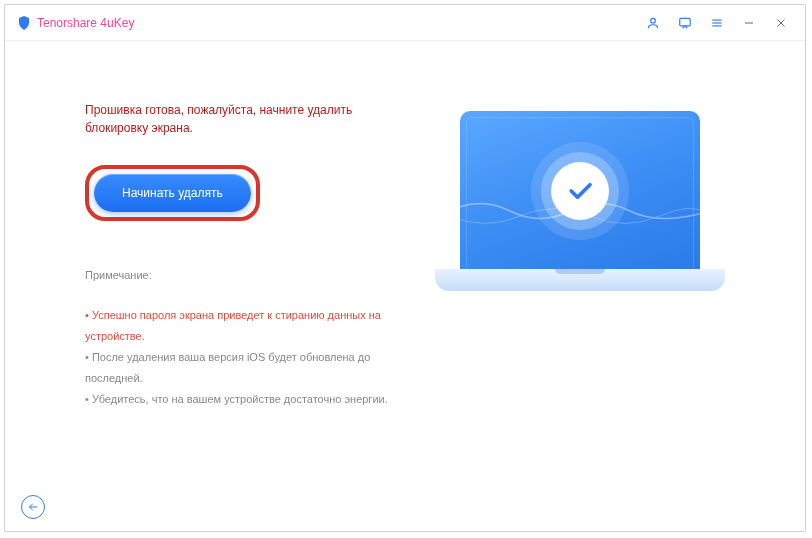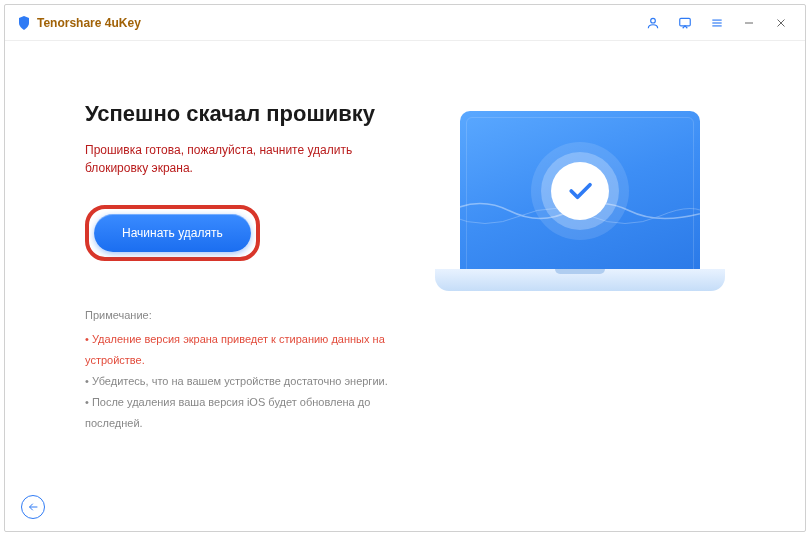--- a/index.html
+++ b/index.html
@@ -32,22 +32,22 @@
   .titlebar .logo {
     width: 14px;
     height: 14px;
     margin-right: 6px;
     display: flex;
     align-items: center;
     justify-content: center;
   }
   .titlebar .title {
     font-size: 12px;
-    font-weight: 700;
-    color: #a16207;
+    font-weight: 400;
+    color: #ec4899;
   }
   .titlebar .spacer { flex: 1; }
   .titlebar .tb-btn {
     width: 24px;
     height: 24px;
     display: flex;
     align-items: center;
     justify-content: center;
     margin-left: 8px;
     color: #2f7bf5;
@@ -90,21 +90,21 @@
     font-weight: 500;
     padding: 12px 28px;
     border-radius: 22px;
     border: none;
     cursor: pointer;
     box-shadow: inset 0 1px 0 rgba(255,255,255,0.3), 0 2px 6px rgba(27,110,240,0.4);
   }
   .notes-title {
     font-size: 11px;
     color: #888;
-    margin-bottom: 8px;
+    margin-bottom: 24px;
   }
   .note {
     font-size: 11px;
     color: #888;
     line-height: 1.9;
   }
   .note.red { color: #e24b3b; }
   .note::before {
     content: "• ";
   }
@@ -233,29 +233,28 @@
     <div class="tb-btn gray">
       <svg width="12" height="12" viewBox="0 0 24 24" stroke="currentColor" stroke-width="2">
           <line x1="5" y1="5" x2="19" y2="19"></line>
           <line x1="19" y1="5" x2="5" y2="19"></line>
         </svg>
     </div>
   </div>
 
   <div class="content">
     <div class="left">
-      <h1 class="heading">Успешно скачал прошивку</h1>
       <p class="subtext">Прошивка готова, пожалуйста, начните удалить блокировку экрана.</p>
       <div class="cta-wrap">
         <button class="cta">Начинать удалять</button>
       </div>
       <div class="notes-title">Примечание:</div>
-      <div class="note red">Удаление версия экрана приведет к стиранию данных на устройстве.</div>
+      <div class="note red">Успешно пароля экрана приведет к стиранию данных на устройстве.</div>
+      <div class="note">После удаления ваша версия iOS будет обновлена до последней.</div>
       <div class="note">Убедитесь, что на вашем устройстве достаточно энергии.</div>
-      <div class="note">После удаления ваша версия iOS будет обновлена до последней.</div>
     </div>
 
     <div class="right">
       <div class="illustration">
         <div class="laptop-screen">
           <svg class="wave" viewBox="0 0 260 40">
             <path d="M0 20 Q 30 5 60 20 T 120 20 T 180 20 T 260 20" stroke="#fff" stroke-width="1.5" fill="none"></path>
             <path d="M0 25 Q 35 40 70 25 T 140 25 T 210 25 T 260 25" stroke="#fff" stroke-width="1" fill="none" opacity="0.6"></path>
           </svg>
           <div class="check-circle">

